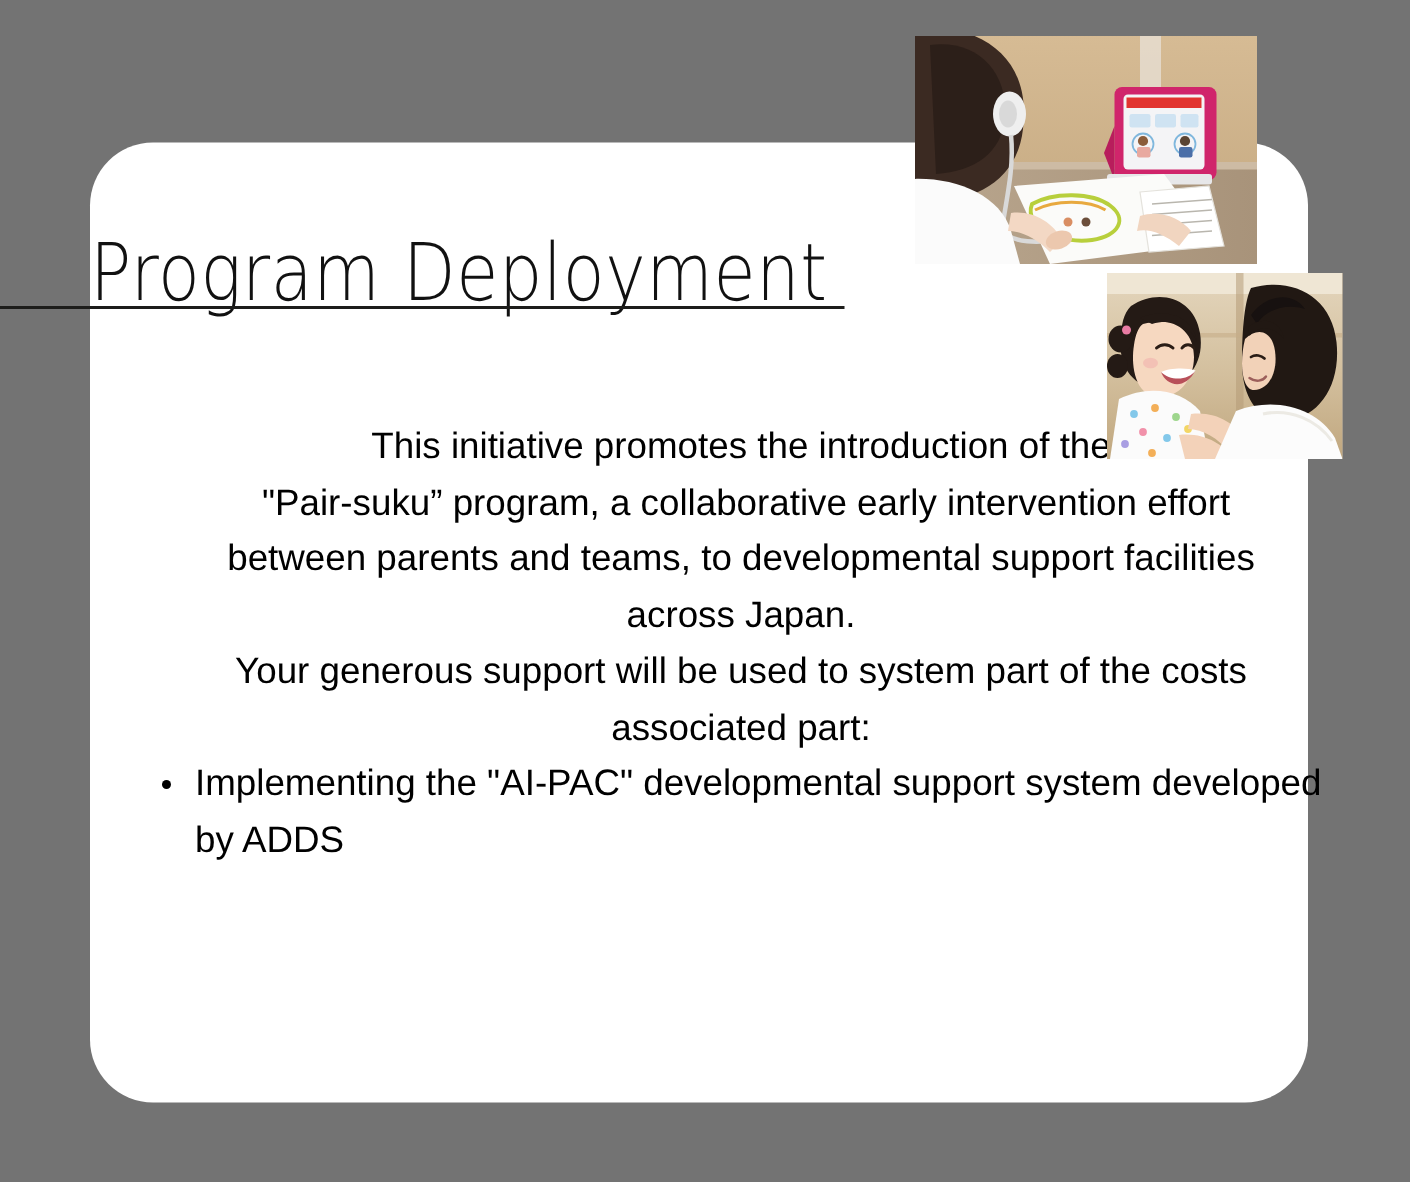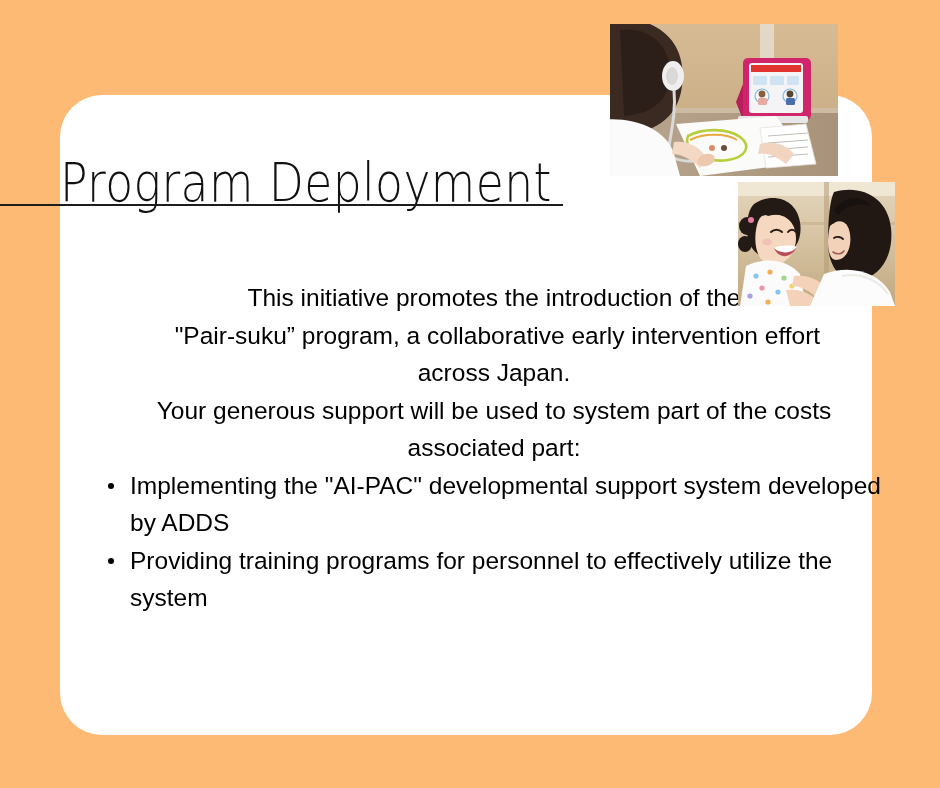--- a/index.html
+++ b/index.html
@@ -13,21 +13,21 @@
     background: #faf0e8;
     font-family: "Liberation Sans", sans-serif;
     position: relative;
   }
 
   .slide {
     position: absolute;
     left: 0; top: 0;
     width: 940px;
     height: 788px;
-    background: #fdba74;
+    background: #737373;
     overflow: hidden;
   }
 
   
   .card {
     position: absolute;
     left: 60px;
     top: 95px;
     width: 812px;
     height: 640px;
@@ -128,32 +128,29 @@
 
   <div class="card"></div>
 
   <h1 class="title">Program Deployment</h1>
 
   <div class="title-rule"></div>
 
   <div class="body-block">
     <p>This initiative promotes the introduction of the</p>
     <p> "Pair-suku” program, a collaborative early intervention effort</p>
+    <p>between parents and teams, to developmental support facilities</p>
     <p>across Japan.</p>
     <p>Your generous support will be used to system part of the costs</p>
     <p>associated part:</p>
 
     <ul class="bullets">
       <li>
         <span class="dot"></span>
         <span>Implementing the "AI-PAC" developmental support system developed by ADDS</span>
-      </li>
-      <li>
-        <span class="dot"></span>
-        <span>Providing training programs for personnel to effectively utilize the system</span>
       </li>
     </ul>
   </div>
 
   <div class="photo photo-desk">
     <svg viewBox="0 0 228 152" preserveAspectRatio="xMidYMid slice">
       <defs>
         <linearGradient id="wallg" x1="0" y1="0" x2="0" y2="1">
           <stop offset="0%" stop-color="#d6bb94"></stop>
           <stop offset="100%" stop-color="#c3a77f"></stop>

